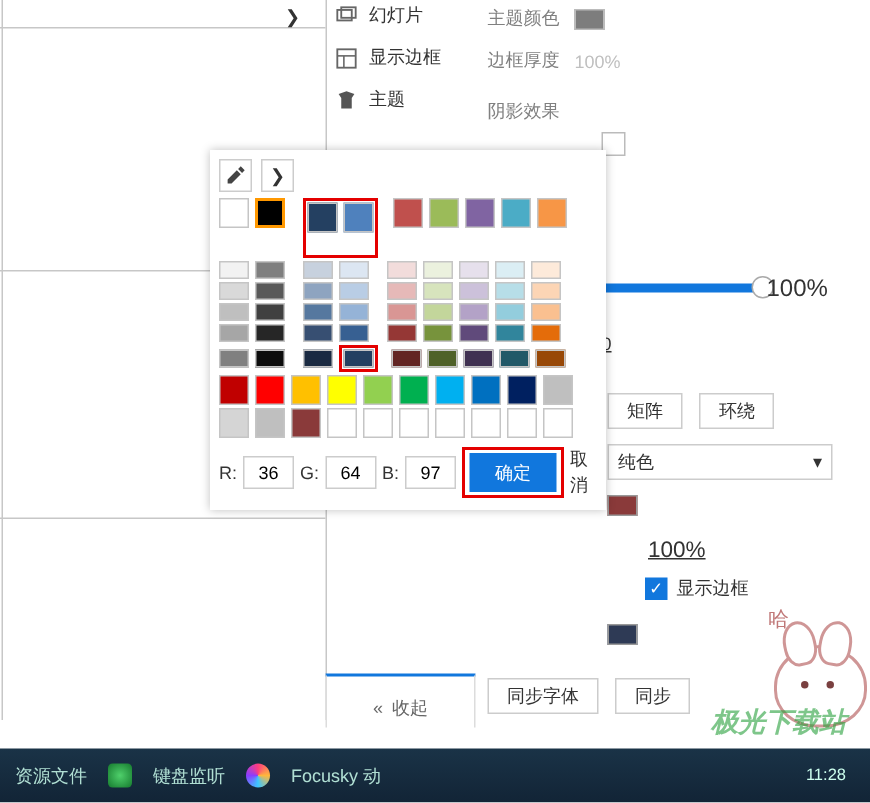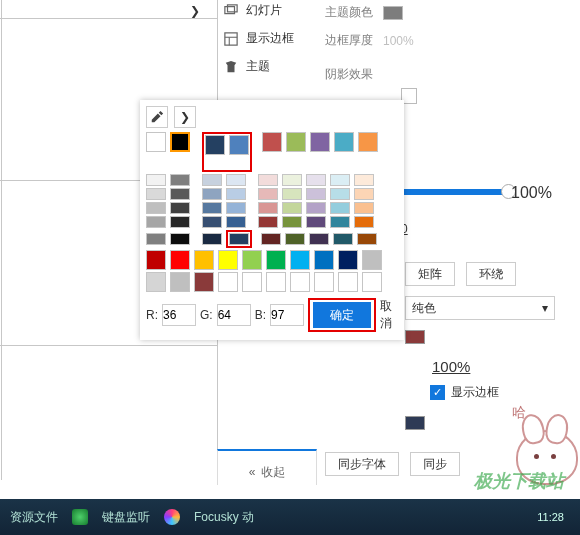--- a/index.html
+++ b/index.html
@@ -34,21 +34,21 @@
   .dlg-head input[type=text] { flex: 1; height: 24px; border: 1px solid #ccc; padding: 0 6px; font-size: 12px; }
   .tool-btn { width: 22px; height: 22px; border: 1px solid #ccc; display: flex; align-items: center; justify-content: center; background: #fff; font-size: 12px; }
   .sect-ttl { font-weight: bold; font-size: 12px; margin: 4px 0 3px; }
   .sw-row { display: flex; gap: 4px; margin-bottom: 2px; }
   .sw { width: 20px; height: 20px; border: 1px solid #c5c5c5; }
   .sw.sm { height: 12px; }
   .sw.sel { border: 2px solid #ff9800; outline: 1px solid #000; outline-offset: -3px; }
   .group-box { display: inline-flex; flex-direction: column; border: 2px solid #e40000; padding: 0; }
   .single-box { border: 2px solid #e40000; padding: 1px; display: inline-block; }
   .rgb-row { display: flex; align-items: center; gap: 4px; margin-top: 6px; font-size: 12px; }
-  .rgb-row input { width: 34px; height: 22px; border: 1px solid #ccc; text-align: left; font-size: 12px; }
+  .rgb-row input { width: 34px; height: 22px; border: 1px solid #ccc; text-align: center; font-size: 12px; }
   .ok-btn { width: 58px; height: 26px; background: #1177dd; color: #fff; border: none; font-size: 12px; }
   .ok-wrap { border: 2px solid #e40000; padding: 2px 3px; display: inline-block; }
   .cancel { font-size: 12px; color: #333; }
   
   .collapse { position: absolute; left: 217px; top: 449px; width: 100px; display: flex; gap: 6px; align-items: center; color: #666; border-top: 2px solid #1177dd; padding-top: 8px; justify-content: center; border-left: 1px solid #dcdcdc; border-right: 1px solid #dcdcdc; height: 36px; }
   
   .taskbar { position: absolute; left: 0; bottom: 0; width: 580px; height: 36px; background: linear-gradient(#1a3347,#122436); display: flex; align-items: center; gap: 14px; padding: 0 10px; color: #cfe; font-size: 12px; }
   .tb-ico { width: 16px; height: 16px; border-radius: 3px; }
   .tb-spacer { flex: 1; }
   .clock { font-size: 11px; margin-right: 6px; }

